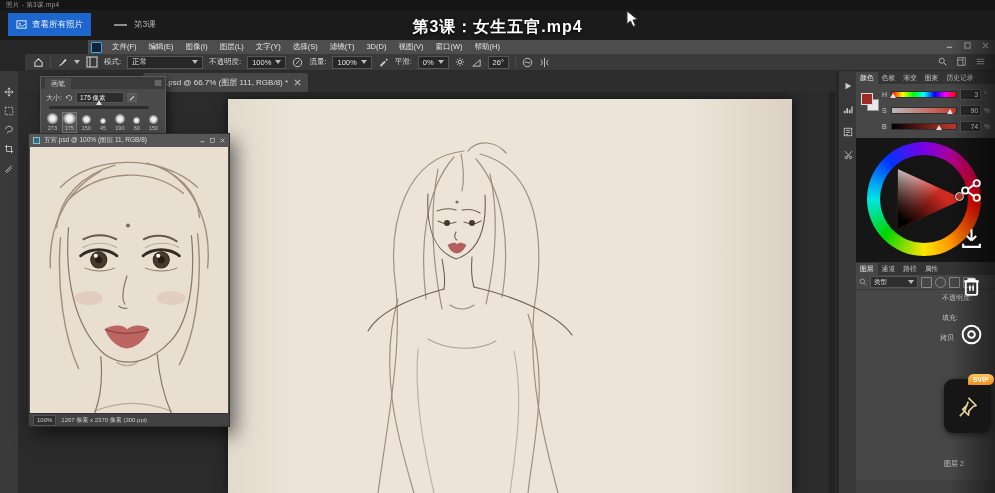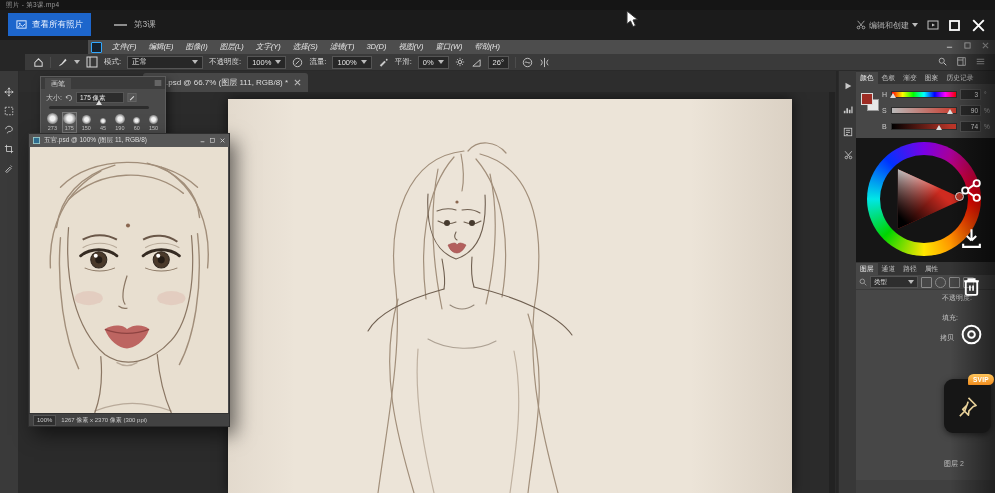--- a/index.html
+++ b/index.html
@@ -18,21 +18,21 @@
   #crumb{position:absolute;left:134px;top:9px;font-size:8.5px;color:#b5b5b5;}
   #video-title{position:absolute;left:50%;top:7px;transform:translateX(-50%);font-size:16px;font-weight:bold;
     color:#fff;letter-spacing:1px;text-shadow:0 1px 3px rgba(0,0,0,.9);white-space:nowrap;z-index:40;}
   #app-right{position:absolute;right:8px;top:0;height:30px;display:flex;align-items:center;gap:9px;z-index:41;}
   #edit-create{display:flex;align-items:center;gap:3px;font-size:8px;color:#b5b5b5;}
 
   
   #ps{left:0;top:40px;width:995px;height:453px;background:#262626;}
   #menubar{position:absolute;left:88px;top:0;right:0;height:14px;background:#4d4d4d;
     display:flex;align-items:center;font-size:7.5px;color:#e6e6e6;}
-  .menu-item{padding:0 6px;line-height:14px;font-style:italic;}
+  .menu-item{padding:0 6px;line-height:14px;}
   #ps-logo{width:9px;height:9px;margin:0 4px 0 3px;background:#16222e;border:1px solid #31a8ff;border-radius:1px;}
   #win-ctrls{position:absolute;right:6px;top:2px;display:flex;gap:11px;align-items:center;}
   #optionsbar{position:absolute;left:25px;top:14px;right:0;height:17px;background:#3a3a3a;
     display:flex;align-items:center;gap:6px;font-size:7.5px;color:#d8d8d8;padding-left:8px;border-bottom:1px solid #2a2a2a;box-sizing:border-box;}
   .opt-box{background:#272727;border:1px solid #555;height:11px;display:flex;align-items:center;
     padding:0 4px;color:#e3e3e3;gap:4px;}
   .caret{width:0;height:0;border-left:3px solid transparent;border-right:3px solid transparent;border-top:4px solid #bbb;}
   .vsep{width:1px;height:11px;background:#4c4c4c;}
   #opt-right{position:absolute;right:10px;top:3px;display:flex;gap:10px;align-items:center;}
 
@@ -134,41 +134,21 @@
     <div id="tab-blue">
       <svg width="11" height="11" viewBox="0 0 12 12">
           <rect x="1" y="2" width="10" height="8" fill="none" stroke="#dceaff" stroke-width="1.1"></rect>
           <circle cx="4" cy="5" r="1" fill="#dceaff"></circle>
           <path d="M2 9 L5 6.5 L7 8 L10 5.5" stroke="#dceaff" stroke-width="1" fill="none"></path>
         </svg>
       <span>查看所有照片</span>
     </div>
     <span id="crumb-dash"></span>
     <span id="crumb">第3课</span>
-    <div id="app-right">
-      <div id="edit-create">
-        <svg width="10" height="10" viewBox="0 0 12 12">
-            <circle cx="3" cy="9" r="1.6" fill="none" stroke="#b5b5b5"></circle>
-            <circle cx="9" cy="9" r="1.6" fill="none" stroke="#b5b5b5"></circle>
-            <path d="M4 8 L10 1 M8 8 L2 1" stroke="#b5b5b5" stroke-width="1" fill="none"></path>
-          </svg>
-        <span>编辑和创建</span>
-        <span class="caret"></span>
-      </div>
-      <svg width="12" height="12" viewBox="0 0 12 12">
-          <rect x="1" y="2" width="10" height="8" fill="none" stroke="#c3c3c3" stroke-width="1"></rect>
-          <path d="M5 4.5 L8 6 L5 7.5 Z" fill="#c3c3c3"></path>
-        </svg>
-      <svg width="13" height="13" viewBox="0 0 13 13">
-          <rect x="2" y="2" width="9" height="9" fill="none" stroke="#ffffff" stroke-width="1.8"></rect>
-        </svg>
-      <svg width="17" height="17" viewBox="0 0 16 16">
-          <path d="M3 3 L13 13 M13 3 L3 13" stroke="#fff" stroke-width="1.8"></path>
-        </svg>
-    </div>
+    <div id="video-title">第3课：女生五官.mp4</div>
   </div>
 
   <div id="ps" class="abs">
 
     <div id="menubar">
       <span id="ps-logo"></span>
       <div id="menus" style="display:flex">
           <span class="menu-item">文件(F)</span>
           <span class="menu-item">编辑(E)</span>
           <span class="menu-item">图像(I)</span>

